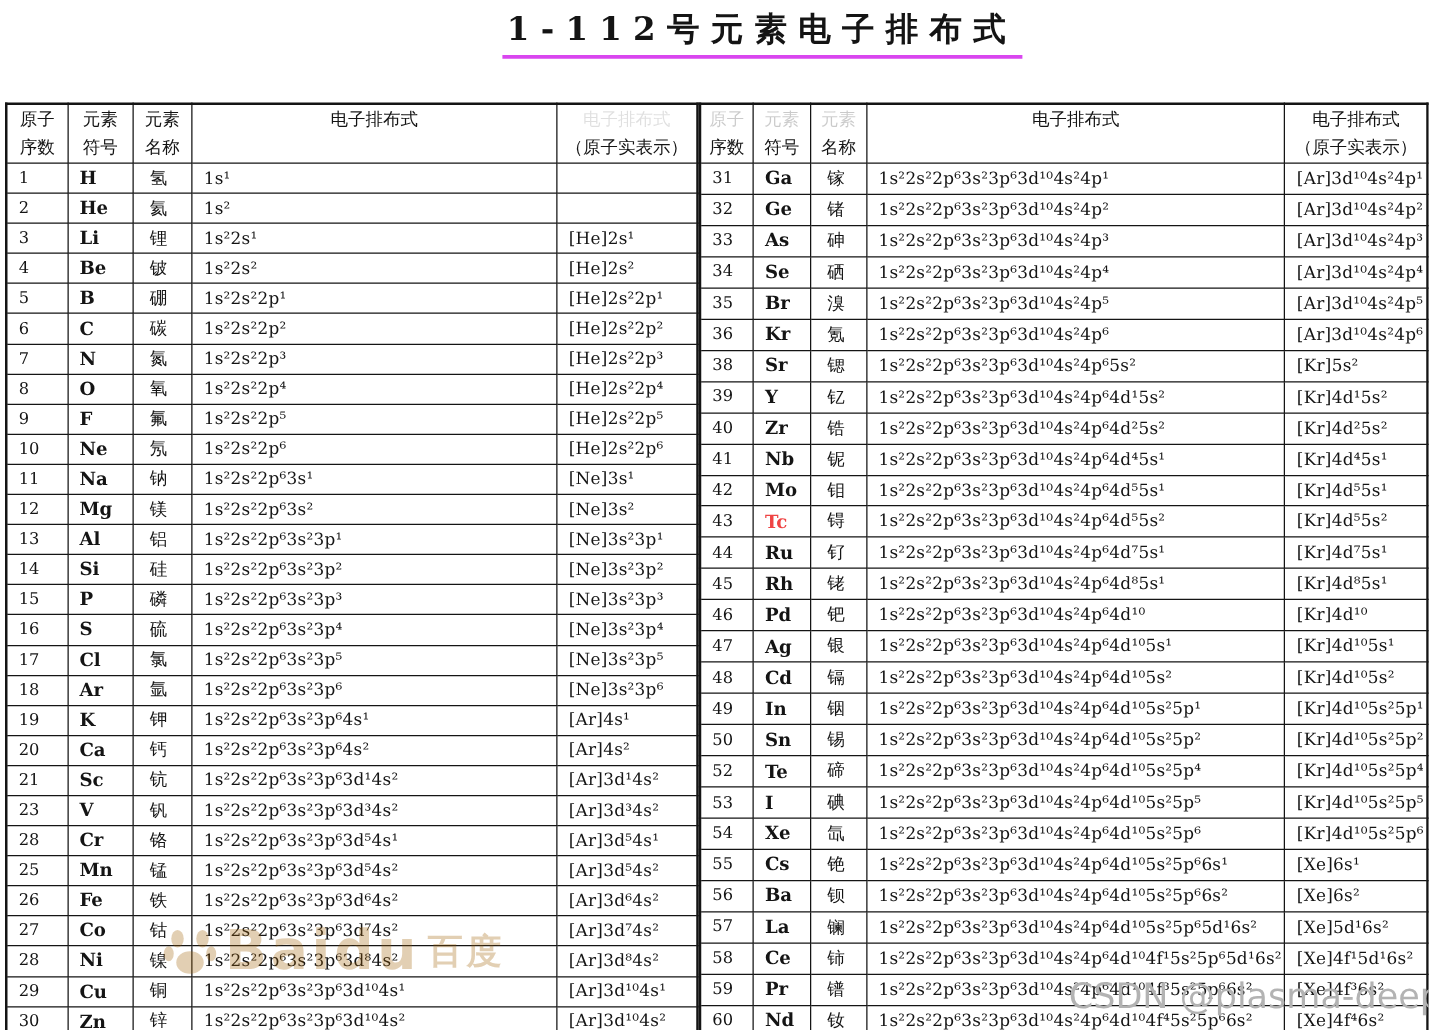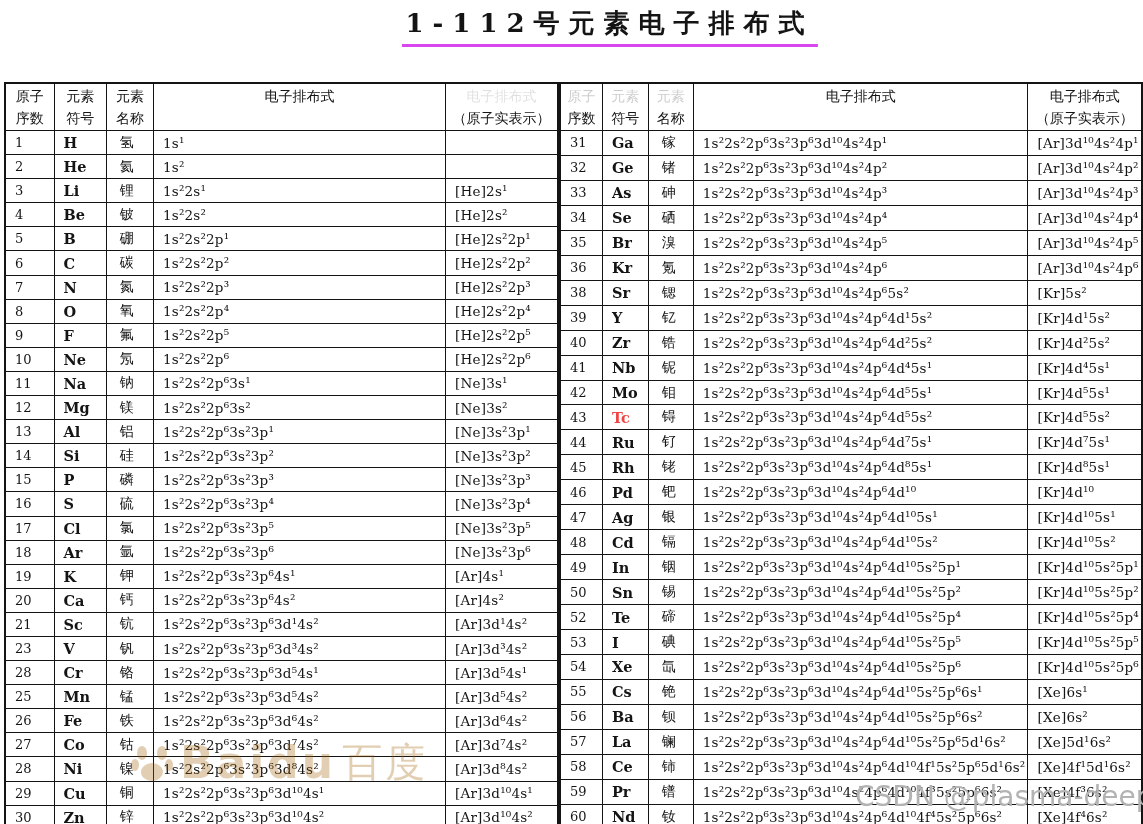--- a/index.html
+++ b/index.html
@@ -24,21 +24,21 @@
   .c-z{font-size:13px;}
   .c-sym{font-weight:bold;font-size:14.5px;}
   .c-name{padding-left:13px;font-size:14px;}
   .c-cfg,.c-core{font-size:13.5px;letter-spacing:0.2px;}
   .red{color:#ef4444;}
   .wm-baidu{
     position:absolute;left:130px;top:735px;z-index:3;pointer-events:none;
     color:#a16207;opacity:0.30;font-family:"DejaVu Sans",sans-serif;
     font-weight:bold;font-size:44px;letter-spacing:3px;display:flex;align-items:center;gap:6px;
   }
-  .wm-baidu .cjk{font-weight:normal;font-size:40px;}
+  .wm-baidu .cjk{font-weight:bold;font-size:28px;}
   .wm-csdn{
     position:absolute;left:855px;top:780px;z-index:3;pointer-events:none;
     color:#b3b3b3;font-family:"DejaVu Sans",sans-serif;font-size:28px;white-space:nowrap;
   }
 </style>
 </head>
 <body>
 
 <div class="page-title">1-112号元素电子排布式</div>
 

